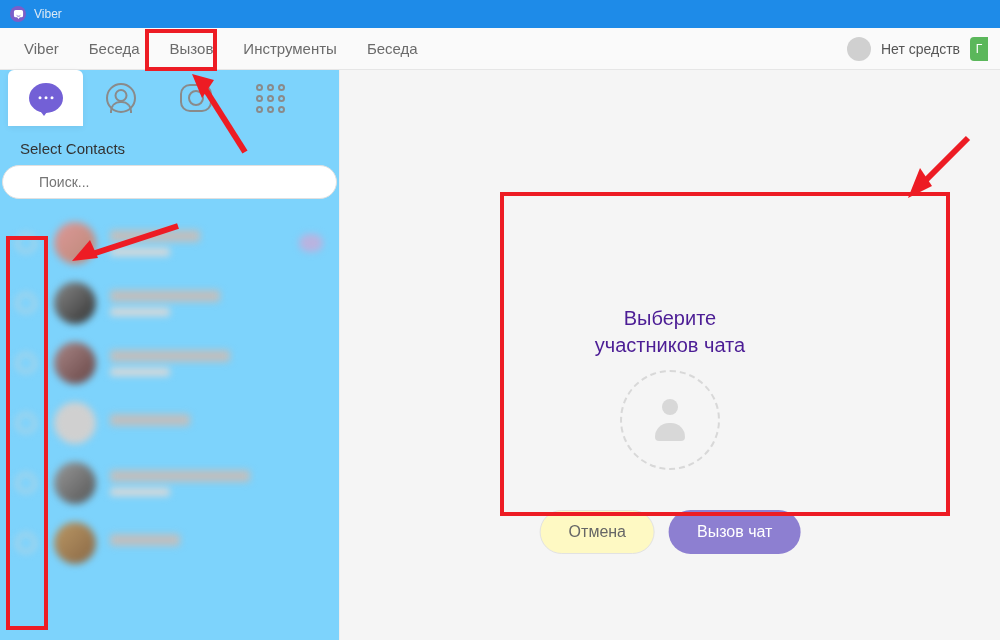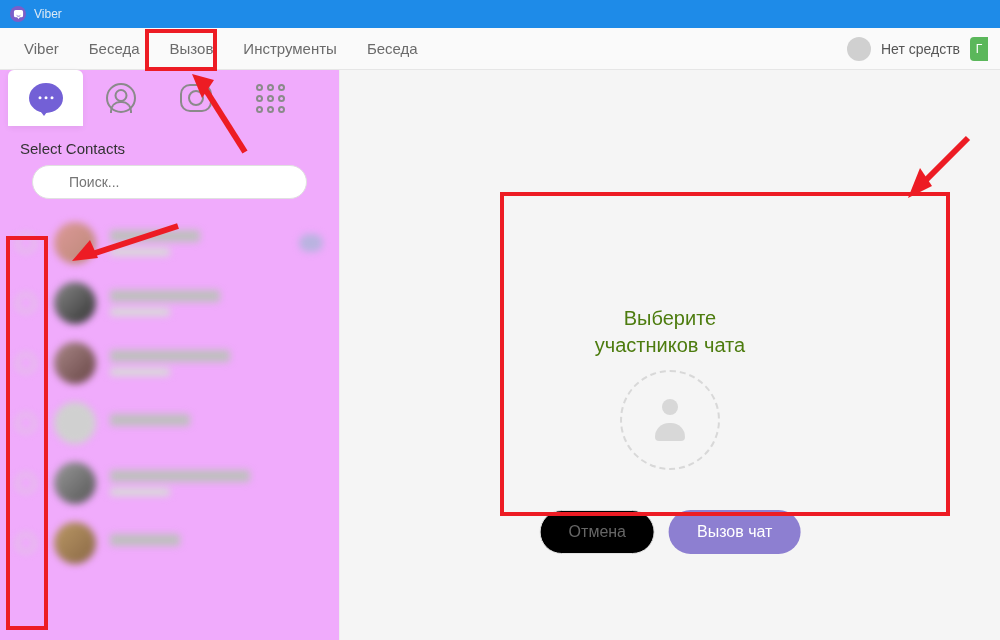--- a/index.html
+++ b/index.html
@@ -11,39 +11,39 @@
 
     .menubar { height: 42px; background: #fafafa; display: flex; align-items: center; padding: 0 12px; border-bottom: 1px solid #e6e6e6; justify-content: space-between; }
     .menu-items { display: flex; gap: 6px; }
     .menu-item { padding: 6px 12px; font-size: 15px; color: #6b6b6b; cursor: pointer; }
     .right-area { display: flex; align-items: center; gap: 10px; }
     .avatar-small { width: 24px; height: 24px; background: #d0d0d0; border-radius: 50%; }
     .no-funds { font-size: 14px; color: #555; }
     .green-badge { width: 18px; height: 24px; background: #5bb75b; border-radius: 4px 0 0 4px; color: white; font-size: 12px; display:flex; align-items:center; justify-content:center; }
 
     .body-area { display: flex; height: calc(640px - 70px); }
-    .sidebar { width: 340px; background: #f0abfc; border-right: 1px solid #eee; display: flex; flex-direction: column; }
+    .sidebar { width: 340px; background: #7dd3fc; border-right: 1px solid #eee; display: flex; flex-direction: column; }
 
     .tabbar { height: 56px; display: flex; align-items: center; padding: 0 8px; gap: 0; }
     .tab { width: 75px; height: 56px; display: flex; align-items: center; justify-content: center; }
     .tab.active { background: #fff; box-shadow: 0 2px 6px rgba(0,0,0,0.06); border-radius: 6px 6px 0 0; }
     .chat-icon { width: 34px; height: 30px; border-radius: 50%; background: #7360d6; position: relative; }
     .chat-icon::after { content: ''; position: absolute; bottom: -3px; left: 9px; width: 0; height: 0; border-left: 6px solid transparent; border-right: 6px solid transparent; border-top: 8px solid #7360d6; }
     .chat-dots { position: absolute; top: 50%; left: 50%; transform: translate(-50%,-55%); display:flex; gap:3px; }
     .chat-dots span { width:3px; height:3px; background:#fff; border-radius:50%; }
     .outline-icon { width: 30px; height: 30px; border: 2.5px solid #8a8a8a; border-radius: 50%; position: relative; }
     .person-icon::before { content:''; position:absolute; top:4px; left:50%; transform:translateX(-50%); width:9px; height:9px; border:2.5px solid #8a8a8a; border-radius:50%; }
     .person-icon::after { content:''; position:absolute; bottom:-2px; left:50%; transform:translateX(-50%); width:18px; height:10px; border:2.5px solid #8a8a8a; border-bottom:none; border-radius:10px 10px 0 0; }
     .cam-icon { width: 32px; height: 28px; border: 2.5px solid #8a8a8a; border-radius: 10px; position:relative; }
     .cam-icon::before {content:''; position:absolute; top:50%; left:50%; transform:translate(-50%,-50%); width:12px; height:12px; border:2.5px solid #8a8a8a; border-radius:50%;}
     .dots-icon { display:grid; grid-template-columns: repeat(3,7px); gap:4px; }
     .dots-icon span { width:7px; height:7px; border:2px solid #8a8a8a; border-radius:50%; }
 
     .section-title { padding: 14px 20px 8px; font-size: 15px; color: #333; }
-    .search-wrap { padding: 0 32px 10px; }
+    .search-wrap { padding: 0 2px 10px; }
     .search { width: 100%; height: 34px; border: 1px solid #e0e0e0; border-radius: 18px; padding: 0 14px 0 36px; font-size: 14px; color: #999; background: #fff; position: relative; }
     .search-container { position: relative; }
     .search-container .sicon { position:absolute; left:14px; top:50%; transform:translateY(-50%); width:14px; height:14px; }
     .sicon svg { fill: #aaa; }
 
     .contact-list { flex:1; overflow:hidden; padding-top: 4px; }
     .contact-row { display:flex; align-items:center; height: 60px; padding: 0 16px; filter: blur(3.5px); }
     .radio { width: 20px; height: 20px; border: 2px solid #d5d5d5; border-radius: 50%; margin-right: 18px; flex-shrink:0; filter: blur(0); }
     .cavatar { width: 42px; height: 42px; background: #c8c3bd; border-radius: 50%; margin-right: 14px; flex-shrink:0; }
     .cname-block { flex:1; }
@@ -51,28 +51,28 @@
     .csub { width: 60px; height: 8px; background: #d8d8d8; border-radius: 3px; }
     .cbadge { width: 24px; height: 18px; background: #b9b3e0; border-radius: 10px; }
     .contact-row:nth-child(1) .cavatar { background: linear-gradient(135deg,#d99,#b87); }
     .contact-row:nth-child(2) .cavatar { background: linear-gradient(135deg,#888,#333); }
     .contact-row:nth-child(3) .cavatar { background: linear-gradient(135deg,#a88,#644); }
     .contact-row:nth-child(4) .cavatar { background: #d0d0d0; }
     .contact-row:nth-child(5) .cavatar { background: linear-gradient(135deg,#999,#555); }
     .contact-row:nth-child(6) .cavatar { background: linear-gradient(135deg,#b96,#864); }
 
     .main { flex:1; background: #f5f5f5; position: relative; }
-    .prompt { position: absolute; top: 235px; left: 50%; transform: translateX(-50%); text-align:center; color:#4d7c0f; font-size: 20px; line-height: 1.35; }
+    .prompt { position: absolute; top: 235px; left: 50%; transform: translateX(-50%); text-align:center; color:#4c1d95; font-size: 20px; line-height: 1.35; }
     .placeholder-avatar { position:absolute; top: 300px; left:50%; transform:translateX(-50%); width: 100px; height:100px; border: 2px dashed #d8d8d8; border-radius:50%; display:flex; align-items:center; justify-content:center; }
     .placeholder-avatar .ph-person { width:42px; height:42px; position:relative; }
     .ph-person::before { content:''; position:absolute; top:0; left:50%; transform:translateX(-50%); width:16px; height:16px; background:#d8d8d8; border-radius:50%; }
     .ph-person::after { content:''; position:absolute; bottom:0; left:50%; transform:translateX(-50%); width:30px; height:18px; background:#d8d8d8; border-radius:14px 14px 4px 4px; }
     .btn-row { position:absolute; top: 440px; left:50%; transform:translateX(-50%); display:flex; gap:14px; }
     .btn { height: 44px; padding: 0 28px; border-radius: 24px; font-size: 16px; display:flex; align-items:center; justify-content:center; cursor:pointer; border:none; }
-    .btn-cancel { background:#000000; color:#666; border:1px solid #e2e2e2; }
+    .btn-cancel { background:#fef9c3; color:#666; border:1px solid #e2e2e2; }
     .btn-start { background:#8d7fd1; color:#fff; }
 
     
     .red-box { position:absolute; border: 4px solid #ed1c24; pointer-events:none; }
     .box-menu { top: 29px; left: 145px; width: 72px; height: 42px; }
     .box-main { top: 192px; left: 500px; width: 450px; height: 324px; }
     .box-radios { top: 236px; left: 6px; width: 42px; height: 394px; }
     .arrow { position:absolute; pointer-events:none; }
     .arrow svg { overflow: visible; }
     .arrow path, .arrow line { stroke:#ed1c24; stroke-width:6; fill:none; }

